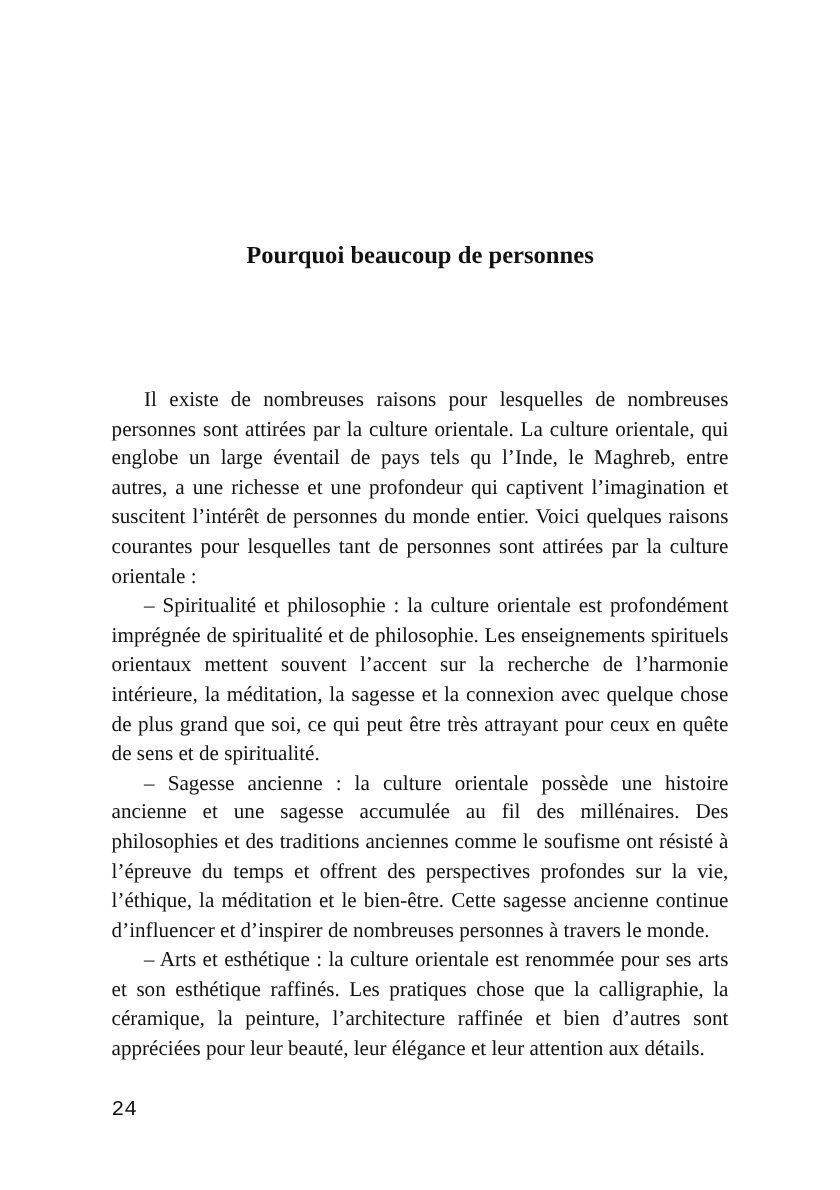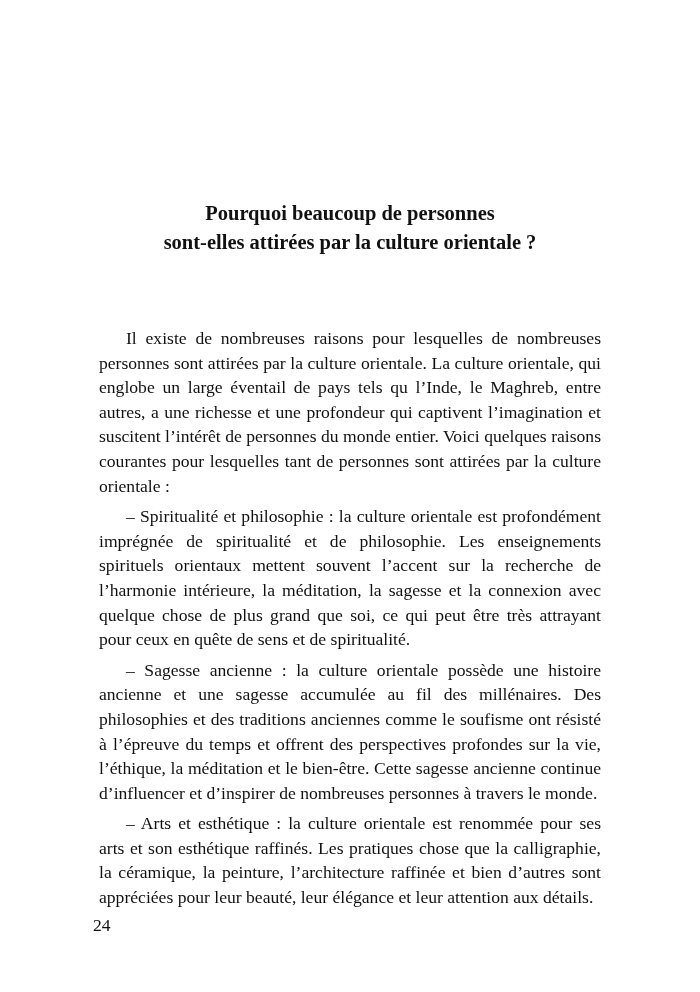--- a/index.html
+++ b/index.html
@@ -35,39 +35,39 @@
     .title span { display: block; }
     .body-text {
       position: absolute;
       left: 93px;
       width: 514px;
       top: 320px;
       font-size: 17.6px;
       line-height: 24.6px;
     }
     .body-text p {
-      margin: 6px;
+      margin: 0;
       text-indent: 27px;
       text-align: justify;
     }
     .page-number {
       position: absolute;
       left: 93px;
       top: 913px;
       font-size: 17.6px;
       line-height: 24px;
+      font-family: Liberation Mono, monospace;
     }
   </style>
 </head>
 <body>
 
 <div class="page">
   <h1 class="title">
     <span>Pourquoi beaucoup de personnes</span>
-    <span>sont-elles attirées par la culture orientale ?</span>
   </h1>
 
   <div class="body-text">
     <p>Il existe de nombreuses raisons pour lesquelles de nombreuses personnes sont attirées par la culture orientale. La culture orientale, qui englobe un large éventail de pays tels qu l’Inde, le Maghreb, entre autres, a une richesse et une profondeur qui captivent l’imagination et suscitent l’intérêt de personnes du monde entier. Voici quelques raisons courantes pour lesquelles tant de personnes sont attirées par la culture orientale :</p>
     <p>– Spiritualité et philosophie : la culture orientale est profondément imprégnée de spiritualité et de philosophie. Les enseignements spirituels orientaux mettent souvent l’accent sur la recherche de l’harmonie intérieure, la méditation, la sagesse et la connexion avec quelque chose de plus grand que soi, ce qui peut être très attrayant pour ceux en quête de sens et de spiritualité.</p>
     <p>– Sagesse ancienne : la culture orientale possède une histoire ancienne et une sagesse accumulée au fil des millénaires. Des philosophies et des traditions anciennes comme le soufisme ont résisté à l’épreuve du temps et offrent des perspectives profondes sur la vie, l’éthique, la méditation et le bien-être. Cette sagesse ancienne continue d’influencer et d’inspirer de nombreuses personnes à travers le monde.</p>
     <p>– Arts et esthétique : la culture orientale est renommée pour ses arts et son esthétique raffinés. Les pratiques chose que la calligraphie, la céramique, la peinture, l’architecture raffinée et bien d’autres sont appréciées pour leur beauté, leur élégance et leur attention aux détails.</p>
   </div>
 
   <div class="page-number">24</div>

